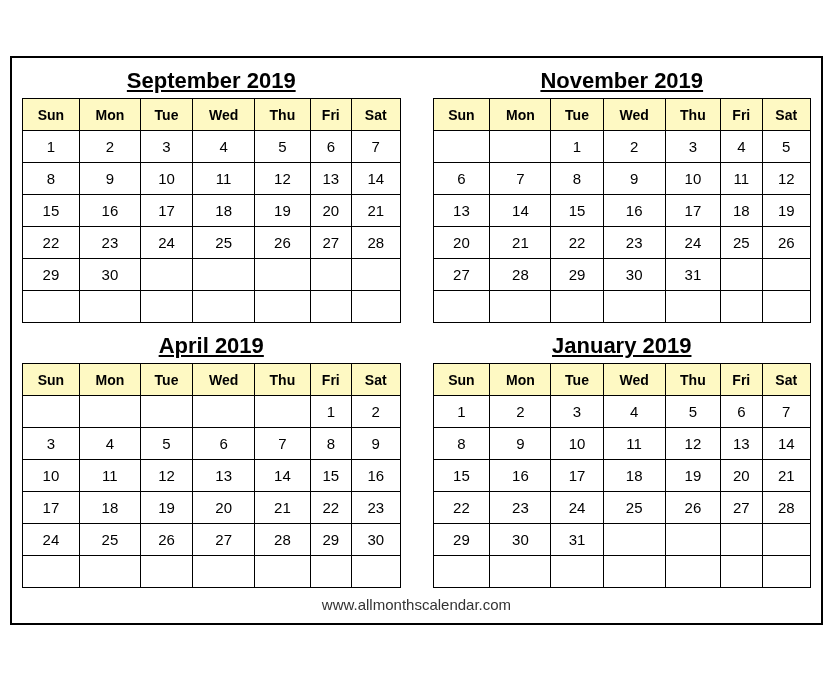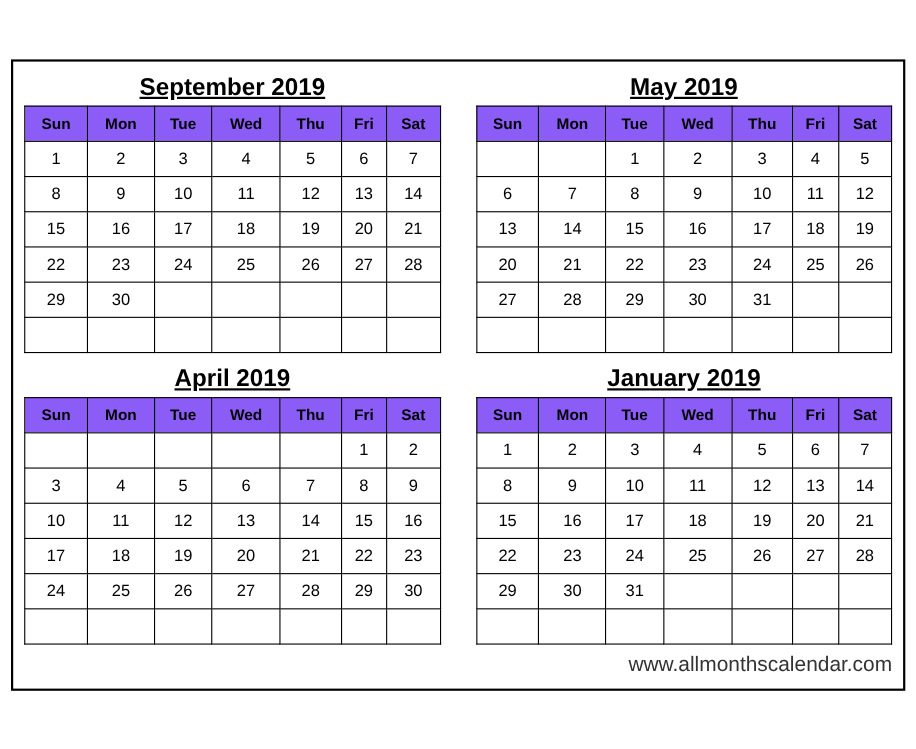--- a/index.html
+++ b/index.html
@@ -41,29 +41,29 @@
     }
     .cal-table th, .cal-table td {
       border: 1px solid #000;
       text-align: center;
       font-size: 14px;
       padding: 4px 2px;
       height: 32px;
     }
     .cal-table th {
       font-weight: bold;
-      background: #8b5cf6;
+      background: #fef9c3;
       font-size: 14px;
     }
     .cal-table td {
       font-size: 15px;
     }
     .footer {
-      text-align: right;
-      font-size: 19px;
+      text-align: center;
+      font-size: 15px;
       margin-top: 8px;
       color: #333;
     }
   </style>
 </head>
 <body>
 
 <div class="outer-border">
   <div class="calendars-grid" id="calendars-grid">
   <div class="month-calendar">
@@ -132,21 +132,21 @@
               <td></td>
               <td></td>
               <td></td>
               <td></td>
               <td></td>
             </tr>
           </tbody>
         </table>
       </div>
       <div class="month-calendar">
-        <div class="month-title">May 2019</div>
+        <div class="month-title">November 2019</div>
         <table class="cal-table">
           <thead>
             <tr>
               <th>Sun</th>
               <th>Mon</th>
               <th>Tue</th>
               <th>Wed</th>
               <th>Thu</th>
               <th>Fri</th>
               <th>Sat</th>

